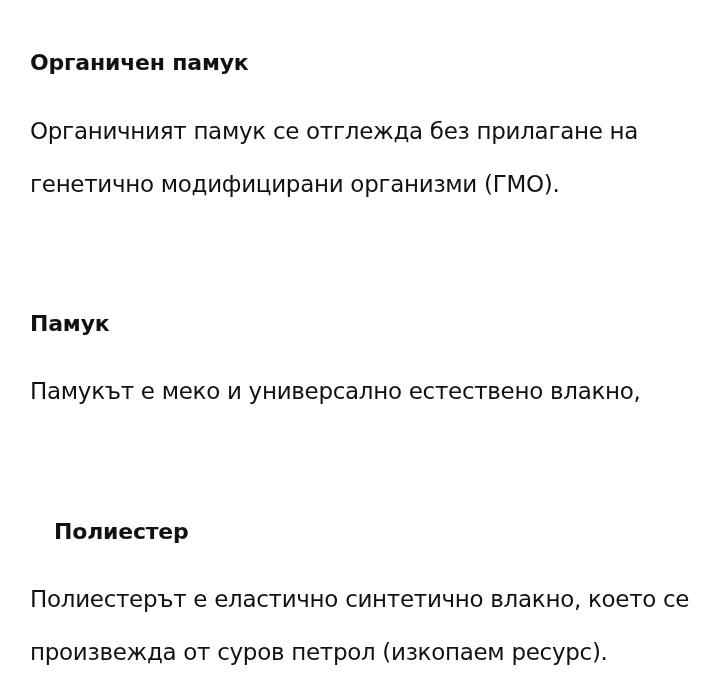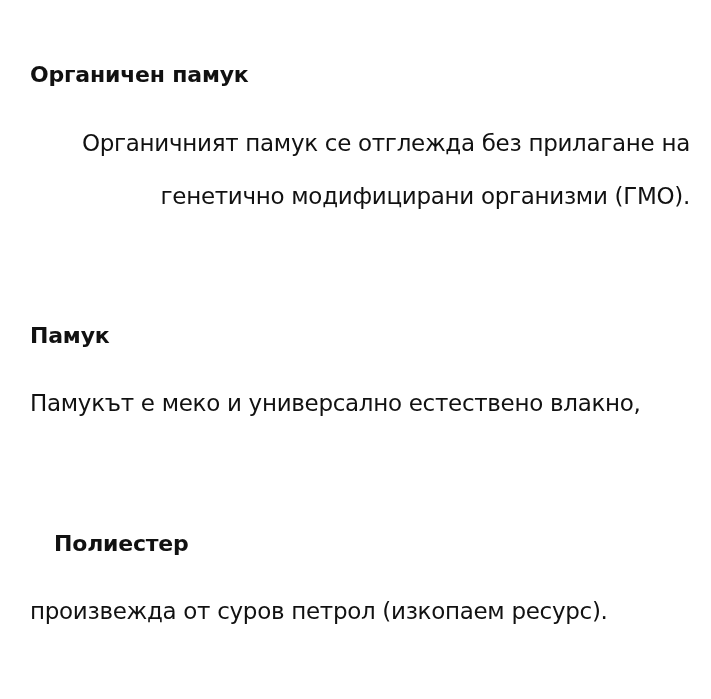--- a/index.html
+++ b/index.html
@@ -11,21 +11,21 @@
       width: 711px;
       height: 699px;
       overflow: hidden;
       position: relative;
       font-family: "DejaVu Sans", "Liberation Sans", sans-serif;
       color: #111111;
     }
     .page {
       position: absolute;
       left: 0;
-      top: 12px;
+      top: 0;
       width: 711px;
       height: 577px;
     }
     .heading {
       position: absolute;
       left: 30px;
       margin: 0;
       font-size: 22px;
       font-weight: bold;
       line-height: 30px;
@@ -40,21 +40,21 @@
     }
     .line {
       display: block;
       height: 53px;
       line-height: 53px;
       font-size: 23px;
       white-space: nowrap;
       letter-spacing: -0.3px;
     }
     #h1 { top: 48px; }
-    #p1 { top: 105px; text-align: right; }
+    #p1 { top: 105px; }
     #h2 { top: 309px; text-align: center; }
     #p2 { top: 365px; }
     #h3 { top: 517px; margin-left: 24px; }
     #p3 { top: 573px; }
   </style>
 </head>
 <body>
 
 <div class="page">
 
@@ -69,17 +69,18 @@
   <section>
     <h3 id="h2" class="heading">Памук</h3>
     <p id="p2" class="para">
       <span class="line">Памукът е меко и универсално естествено влакно,</span>
     </p>
   </section>
 
   <section>
     <h3 id="h3" class="heading">Полиестер</h3>
     <p id="p3" class="para">
+      <span class="line">Полиестерът е еластично синтетично влакно, което се</span>
       <span class="line">произвежда от суров петрол (изкопаем ресурс).</span>
     </p>
   </section>
 
 </div>
 
 </body></html>

